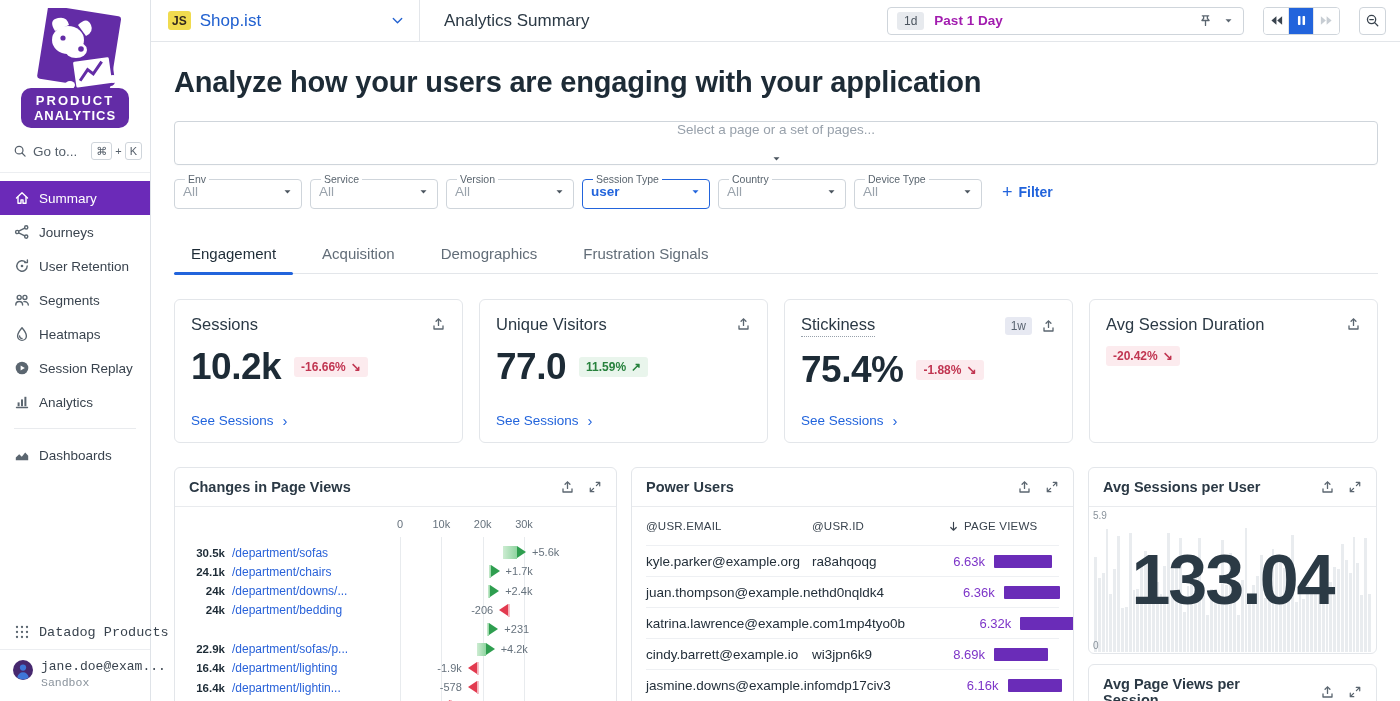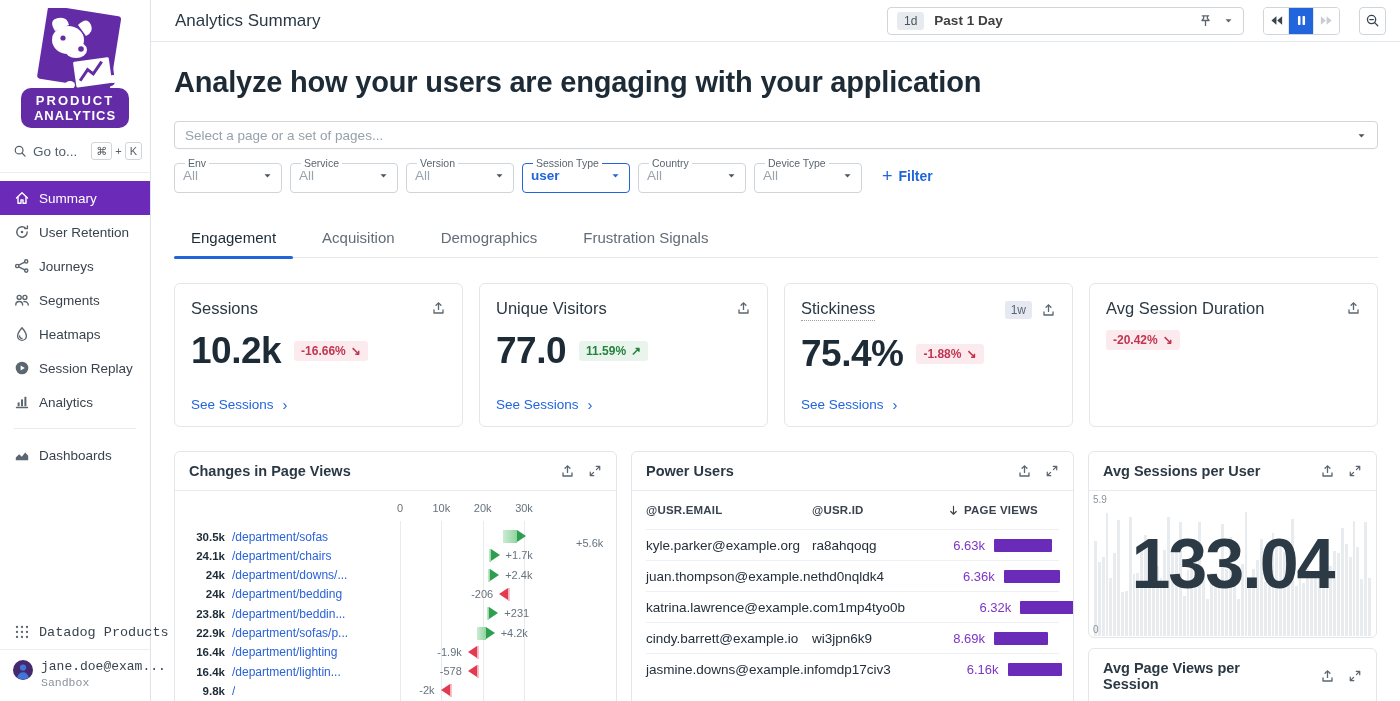--- a/index.html
+++ b/index.html
@@ -29,36 +29,36 @@
   #main { flex:1; display:flex; flex-direction:column; min-width:0; }
   #topbar { height:42px; flex:none; display:flex; align-items:center; border-bottom:1px solid #e3e6ea; }
   .app-select { width:269px; height:100%; display:flex; align-items:center; gap:9px; padding:0 14px 0 17px; border-right:1px solid #e3e6ea; cursor:pointer; }
   .js-badge { background:#F0DB4F; color:#32281e; font-weight:700; font-size:12px; padding:4px 4px 3px; border-radius:3px; line-height:1; }
   .app-name { color:#2060D0; font-size:17px; flex:1; }
   .app-caret { color:#2060D0; display:flex; }
   .page-title { font-size:17px; color:#2b3945; margin-left:24px; }
   .time-controls { margin-left:auto; display:flex; align-items:center; gap:19px; padding-right:14px; }
   .time-range { width:357px; height:28px; border:1px solid #cfd5db; border-radius:4px; display:flex; align-items:center; padding:0 9px; gap:10px; cursor:pointer; background:#fff; }
   .time-badge { background:#e7eaee; border-radius:3px; font-size:12px; color:#4a545e; padding:2px 7px; }
-  .time-label { font-size:13.5px; font-weight:600; color:#404040; flex:1; }
+  .time-label { font-size:13.5px; font-weight:600; color:#a21caf; flex:1; }
   .time-range .ticon { display:flex; color:#5b6670; }
   .play-group { display:flex; border:1px solid #cfd5db; border-radius:4px; overflow:hidden; height:28px; background:#fff; }
   .play-btn { width:25px; display:flex; align-items:center; justify-content:center; background:#fff; border:none; border-right:1px solid #e3e6ea; color:#39434e; cursor:pointer; padding:0; }
   .play-btn.pause { background:#2264DC; color:#fff; }
   .play-btn.ff { color:#c7cdd3; border-right:none; }
   .zoom-btn { width:27px; height:28px; border:1px solid #cfd5db; border-radius:4px; background:#fff; display:flex; align-items:center; justify-content:center; color:#39434e; cursor:pointer; }
 
   
   #content { flex:1; padding:0 22px 0 23px; overflow:hidden; }
   h1 { font-size:29px; line-height:34px; font-weight:700; color:#1d2b36; margin-top:23px; letter-spacing:-0.2px; }
-  .page-select { margin-top:22px; height:28px; border:1px solid #cfd5db; border-radius:4px; display:flex; align-items:center; justify-content:space-between; padding:0 10px; color:#98a1ab; font-size:13.5px; cursor:text; box-shadow:0 1px 1px rgba(0,0,0,0.02); }
+  .page-select { margin-top:22px; height:44px; border:1px solid #cfd5db; border-radius:4px; display:flex; align-items:center; justify-content:space-between; padding:0 10px; color:#98a1ab; font-size:13.5px; cursor:text; box-shadow:0 1px 1px rgba(0,0,0,0.02);flex-direction:column; }
   .page-select .caret { display:flex; color:#4a545e; }
 
   .filters { display:flex; gap:8px; margin-top:8px; align-items:flex-start; }
-  fieldset.filter { width:108px; height:36px; border:1px solid #cfd5db; border-radius:4px; padding:0 8px 2px; cursor:pointer; background:#fff; }
+  fieldset.filter { width:128px; height:36px; border:1px solid #cfd5db; border-radius:4px; padding:0 8px 2px; cursor:pointer; background:#fff; }
   fieldset.filter legend { font-size:10.5px; color:#5a656f; padding:0 3px; margin-left:2px; }
   .filter-val { display:flex; justify-content:space-between; align-items:center; font-size:13.5px; color:#9aa3ac; margin-top:-1px; }
   .filter-val .caret { display:flex; color:#4a545e; }
   fieldset.filter.active { border:1.5px solid #2264DC; }
   .filter.active .filter-val { color:#2264DC; font-weight:700; }
   .filter.active .caret { color:#2264DC; }
   .add-filter { display:flex; align-items:center; gap:6px; color:#2264DC; font-size:14px; font-weight:700; margin:11px 0 0 12px; cursor:pointer; white-space:nowrap; }
   .add-filter .plus { font-size:18px; font-weight:400; line-height:14px; }
 
   .tabs { display:flex; gap:12px; margin-top:28px; border-bottom:1px solid #e3e6ea; }
@@ -100,21 +100,21 @@
   .c-page { margin-left:7px; font-size:12px; color:#2962D9; white-space:nowrap; overflow:hidden; text-overflow:ellipsis; cursor:pointer; }
   .arrow { position:absolute; height:13px; display:flex; }
   .a-tail-g { height:13px; background:linear-gradient(to right,#cdecd2,#8fd4a0); }
   .a-tail-r { height:13px; background:linear-gradient(to left,#f8ccd2,#f3a9b3); }
   .a-head-g { width:0; height:0; border-top:6.5px solid transparent; border-bottom:6.5px solid transparent; border-left:9px solid #2E9E4F; }
   .a-head-r { width:0; height:0; border-top:6.5px solid transparent; border-bottom:6.5px solid transparent; border-right:9px solid #E23A4F; }
   .a-label { position:absolute; font-size:11px; color:#66727d; white-space:nowrap; line-height:13px; }
 
   .power-card { width:443px; height:400px; }
   .pu-table { padding:0 14px; }
-  .pu-head { display:flex; height:38px; align-items:center; font-size:11.5px; font-weight:700; color:#39434e; letter-spacing:0.2px; }
+  .pu-head { display:flex; height:38px; align-items:center; font-size:11.5px; font-weight:400; color:#39434e; letter-spacing:0.2px; }
   .pu-col-email { flex:1.35; }
   .pu-col-id { width:135px; flex:none; }
   .pu-col-views { width:112px; flex:none; display:flex; align-items:center; justify-content:flex-start; gap:4px; }
   .pu-row { display:flex; height:31px; align-items:center; border-top:1px solid #eef0f3; font-size:13.5px; color:#232f3a; cursor:pointer; }
   .pu-views { width:112px; flex:none; display:flex; align-items:center; gap:9px; }
   .pu-num { color:#7D35C8; font-size:13px; width:38px; text-align:right; }
   .pu-bar { height:13px; background:#6A2CB8; border-radius:1px; }
   .sort-icon { display:flex; color:#39434e; }
 
   .right-col { display:flex; flex-direction:column; gap:10px; width:289px; }
@@ -177,37 +177,37 @@
             <svg width="16" height="16" viewBox="0 0 16 16" fill="none" stroke="currentColor" stroke-width="1.4" stroke-linecap="round" stroke-linejoin="round">
               <path d="M2.5 8 8 2.8 13.5 8"></path>
               <path d="M4 7.2V13.2h3v-3.3h2v3.3h3V7.2"></path>
             </svg>
           </span>
           <span>Summary</span>
         </div>
         <div class="nav-item">
           <span class="nicon">
             <svg width="16" height="16" viewBox="0 0 16 16" fill="none" stroke="currentColor" stroke-width="1.4" stroke-linecap="round" stroke-linejoin="round">
-              <path d="M13.2 8a5.2 5.2 0 1 1-1.5-3.7"></path>
-              <path d="M13.4 1.9v2.7h-2.7"></path>
-              <circle cx="8" cy="8" r="1.3" fill="currentColor" stroke="none"></circle>
-            </svg>
-          </span>
-          <span>User Retention</span>
-        </div>
-        <div class="nav-item">
-          <span class="nicon">
-            <svg width="16" height="16" viewBox="0 0 16 16" fill="none" stroke="currentColor" stroke-width="1.4" stroke-linecap="round" stroke-linejoin="round">
               <circle cx="3.2" cy="8" r="1.6"></circle>
               <circle cx="12.2" cy="3.4" r="1.6"></circle>
               <circle cx="12.2" cy="12.6" r="1.6"></circle>
               <path d="M4.7 7.2 10.8 4.1M4.7 8.8 10.8 11.9"></path>
             </svg>
           </span>
           <span>Journeys</span>
+        </div>
+        <div class="nav-item">
+          <span class="nicon">
+            <svg width="16" height="16" viewBox="0 0 16 16" fill="none" stroke="currentColor" stroke-width="1.4" stroke-linecap="round" stroke-linejoin="round">
+              <path d="M13.2 8a5.2 5.2 0 1 1-1.5-3.7"></path>
+              <path d="M13.4 1.9v2.7h-2.7"></path>
+              <circle cx="8" cy="8" r="1.3" fill="currentColor" stroke="none"></circle>
+            </svg>
+          </span>
+          <span>User Retention</span>
         </div>
         <div class="nav-item">
           <span class="nicon">
             <svg width="16" height="16" viewBox="0 0 16 16" fill="none" stroke="currentColor" stroke-width="1.4" stroke-linecap="round" stroke-linejoin="round">
               <circle cx="5.2" cy="5.4" r="2"></circle>
               <path d="M1.8 13c0-2.1 1.5-3.5 3.4-3.5S8.6 10.9 8.6 13"></path>
               <circle cx="10.9" cy="5.4" r="2"></circle>
               <path d="M9.9 9.6c2-.4 4.4 1 4.4 3.4"></path>
             </svg>
           </span>
@@ -284,20 +284,29 @@
           <div class="email">jane.doe@exam...</div>
           <div class="org">Sandbox</div>
         </span>
       </div>
     </div>
   </aside>
 
   <div id="main">
 
     <header id="topbar">
+      <div class="app-select">
+        <span class="js-badge">JS</span>
+        <span class="app-name">Shop.ist</span>
+        <span class="app-caret">
+            <svg width="15" height="15" viewBox="0 0 16 16" fill="none" stroke="currentColor" stroke-width="1.4" stroke-linecap="round" stroke-linejoin="round">
+              <path d="M3.5 5.8 8 10.4 12.5 5.8"></path>
+            </svg>
+          </span>
+      </div>
       <div class="page-title">Analytics Summary</div>
       <div class="time-controls">
         <div class="time-range">
           <span class="time-badge">1d</span>
           <span class="time-label">Past 1 Day</span>
           <span class="ticon">
               <svg width="15" height="15" viewBox="0 0 16 16" fill="none" stroke="currentColor" stroke-width="1.4" stroke-linecap="round" stroke-linejoin="round">
                 <path d="M4.6 3h6.8M6 3v2.8L4.2 8h7.6L10 5.8V3M8 8v5.2"></path>
               </svg>
             </span>
@@ -573,21 +582,21 @@
                 <div class="gridline" style="left: 41.3333px;"></div>
                 <span class="ctick" style="left: 41.3333px;">10k</span>
                 <div class="gridline" style="left: 82.6667px;"></div>
                 <span class="ctick" style="left: 82.6667px;">20k</span>
                 <div class="gridline" style="left: 124px;"></div>
                 <span class="ctick" style="left: 124px;">30k</span>
                 <div class="arrow" style="top: 9px; left: 102.92px;">
                   <span class="a-tail-g" style="width:14.146666666666668px"></span>
                   <span class="a-head-g"></span>
                 </div>
-                <span class="a-label" style="top: 16px; left: 132.067px; margin-left: 44px;">+5.6k</span>
+                <span class="a-label" style="top: 9px; left: 132.067px;">+5.6k</span>
                 <div class="arrow" style="top: 28.3px; left: 88.6133px;">
                   <span class="a-tail-g" style="width:2px"></span>
                   <span class="a-head-g"></span>
                 </div>
                 <span class="a-label" style="top: 28.3px; left: 105.613px;">+1.7k</span>
                 <div class="arrow" style="top: 47.6px; left: 88.2px;">
                   <span class="a-tail-g" style="width:2px"></span>
                   <span class="a-head-g"></span>
                 </div>
                 <span class="a-label" style="top: 47.6px; left: 105.2px;">+2.4k</span>
@@ -630,24 +639,20 @@
                 <span class="c-val">24.1k</span>
                 <span class="c-page">/department/chairs</span>
               </div>
               <div class="c-row" style="top: 74.6px;">
                 <span class="c-val">24k</span>
                 <span class="c-page">/department/downs/...</span>
               </div>
               <div class="c-row" style="top: 93.9px;">
                 <span class="c-val">24k</span>
                 <span class="c-page">/department/bedding</span>
-              </div>
-              <div class="c-row" style="top: 113.2px;">
-                <span class="c-val">23.8k</span>
-                <span class="c-page">/department/beddin...</span>
               </div>
               <div class="c-row" style="top: 132.5px;">
                 <span class="c-val">22.9k</span>
                 <span class="c-page">/department/sofas/p...</span>
               </div>
               <div class="c-row" style="top: 151.8px;">
                 <span class="c-val">16.4k</span>
                 <span class="c-page">/department/lighting</span>
               </div>
               <div class="c-row" style="top: 171.1px;">

